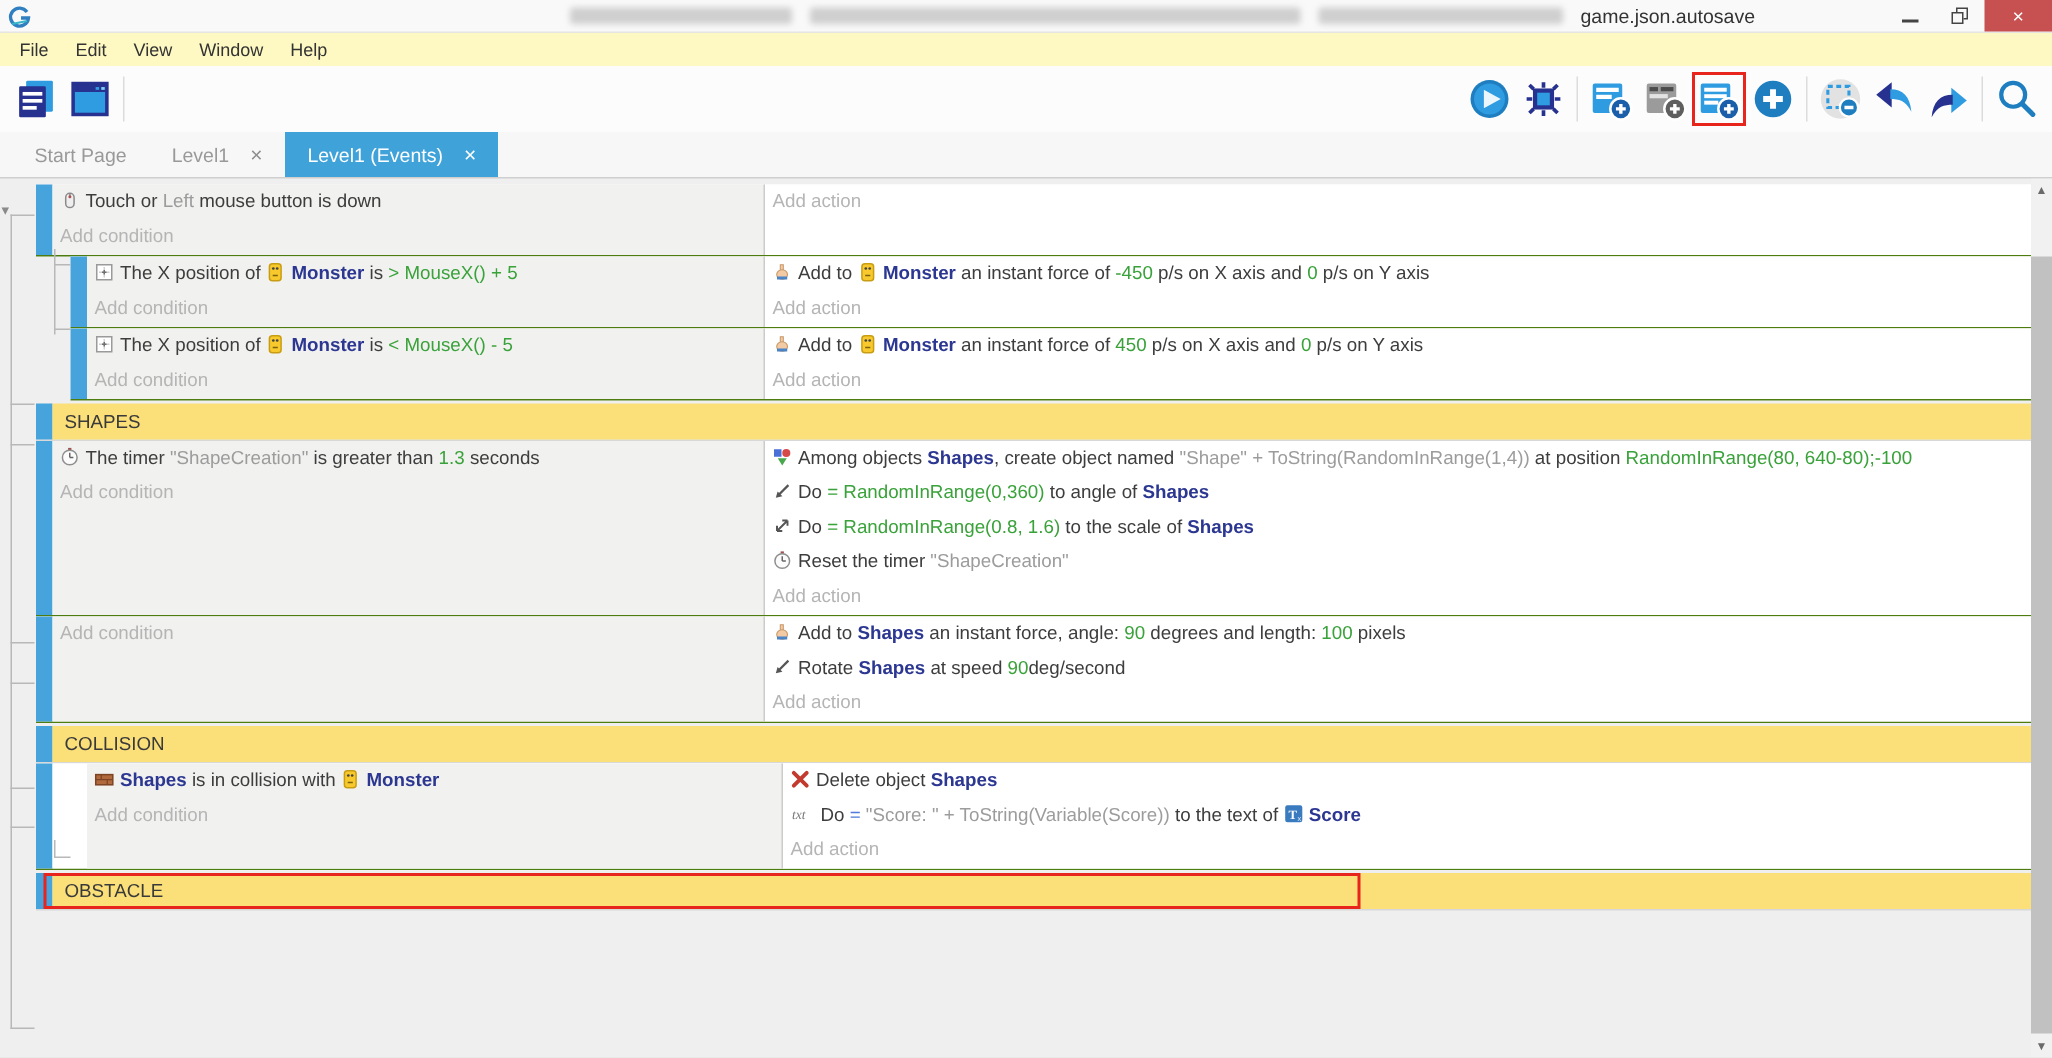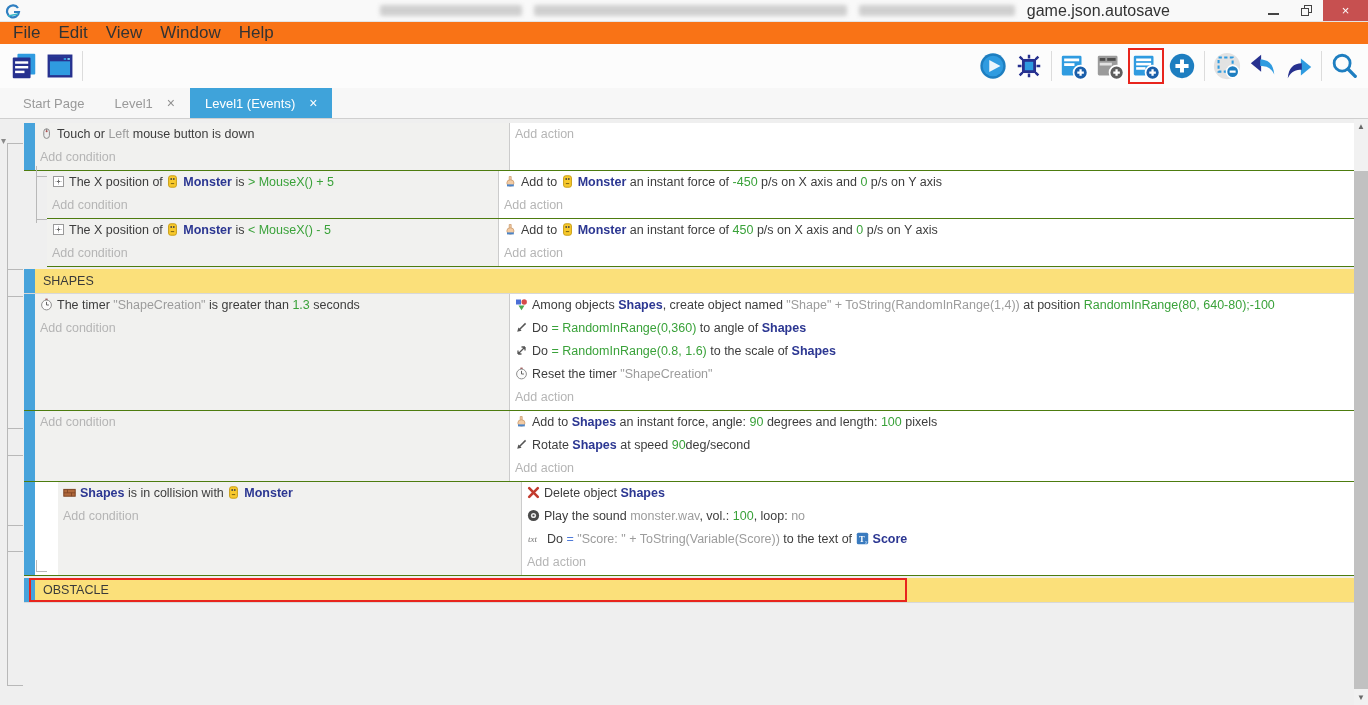--- a/index.html
+++ b/index.html
@@ -4,52 +4,52 @@
 <style>
   html,body{margin:0;padding:0;background:#dcdcdc;font-family:"Liberation Sans",sans-serif;}
   .window{width:1368px;height:705px;background:#fff;position:relative;overflow:hidden;font-family:"Liberation Sans",sans-serif;}
 
   
   .titlebar{height:22px;background:#f9f9f9;border-bottom:1px solid #e4e4e4;position:relative;display:flex;align-items:center;box-sizing:border-box;}
   .logo{margin-left:5px;display:flex;align-items:center;}
   .title-cluster{position:absolute;left:380px;width:790px;top:0;height:100%;display:flex;align-items:center;justify-content:flex-end;gap:12px;}
   .redact{height:11px;background:#bdbdbd;border-radius:2px;filter:blur(2px);opacity:.7;}
   .r1{width:150px}.r2{width:330px}.r3{width:165px}
-  .title-text{font-size:16px;color:#333;}
+  .title-text{font-size:13px;color:#333;}
   .win-controls{position:absolute;right:0;top:0;height:21px;display:flex;}
   .wc{width:33px;height:21px;display:flex;align-items:center;justify-content:center;cursor:default;}
   .minbar{width:11px;height:2px;background:#444;margin-top:7px;}
   .rest-outer{position:relative;width:11px;height:11px;}
   .rest-outer i{position:absolute;box-sizing:border-box;border:1.5px solid #444;width:8px;height:8px;background:#f9f9f9;}
   .rest-outer i.b{left:0;top:3px}.rest-outer i.f{left:3px;top:0;background:transparent;}
   .wc.close{width:45px;background:#c75050;color:#fff;font-size:13px;}
 
   
-  .menubar{height:22px;background:#f97316;display:flex;align-items:center;padding-left:4px;font-size:17px;color:#333;}
+  .menubar{height:22px;background:#fef9c3;display:flex;align-items:center;padding-left:4px;font-size:12px;color:#333;}
   .menu-item{padding:0 9px;line-height:22px;}
 
   
   .toolbar{height:44px;display:flex;align-items:center;padding:0 6px;background:#fcfcfc;}
   .tbtn{width:36px;height:36px;display:flex;align-items:center;justify-content:center;flex:none;}
   .tbtn svg{width:30px;height:30px;}
   .tsep{width:1px;height:30px;background:#dcdcdc;margin:0 4px;flex:none;}
   .spacer{flex:1;}
   .annotated-btn{outline:2px solid #e8251d;outline-offset:-2px;}
 
   
   .tabbar{height:30px;background:#f7f7f7;display:flex;align-items:stretch;padding-left:8px;font-size:13px;}
   .tab{display:flex;align-items:center;gap:14px;padding:0 15px;color:#999;}
   .tab.active{background:#3fa3da;color:#fff;}
   .tab .x{font-size:14px;color:#8f8f8f;}
   .tab.active .x{color:#fff;}
 
   
   .events{position:relative;height:587px;background:#efefef;padding:4px 14px 0 24px;box-sizing:border-box;border-top:1px solid #cfcfcf;overflow:hidden;}
   .evt{display:flex;background:#fff;border-bottom:1px solid #4d7c0f;position:relative;}
-  .evt.lvl1{margin-left:23px;flex-direction:column;}
+  .evt.lvl1{margin-left:23px;}
   .bar{width:11px;background:#47a3db;flex:none;}
   .cells{display:flex;flex:1;min-width:0;}
   .cond{background:#f1f1ef;border-right:1px solid #ccc;padding:1px 0 2px;box-sizing:border-box;flex:none;}
   .c475{width:475px}.c452{width:452px}.c464{width:464px}
   .act{flex:1;background:#fff;padding:1px 0 2px;min-width:0;}
   .line{line-height:21px;font-size:12.5px;color:#3d3d3d;padding-left:5px;}
   .ph{color:#b5b5b5;}
   .fbody{flex:1;display:flex;flex-direction:column;background:#fff;min-width:0;}
   .cells.nested{margin-left:12px;flex:1;padding-left:11px;}
   .grp-row{display:flex;margin-top:2px;position:relative;border-bottom:1px solid #d8d8d8;}
@@ -368,45 +368,44 @@
                     <path d="M3 10.4 h6.8" stroke="#4a84c8" stroke-width="2"></path>
                   </svg></span><span class="sg-t">Add to </span><span class="sg-obj">Shapes</span><span class="sg-t"> an instant force, angle: </span><span class="sg-expr">90</span><span class="sg-t"> degrees and length: </span><span class="sg-expr">100</span><span class="sg-t"> pixels</span></div>
               <div class="line"><span class="ic"><svg viewBox="0 0 13 13">
                     <line x1="10.6" y1="2.4" x2="4.2" y2="8.8" stroke="#555" stroke-width="1.5"></line>
                     <path d="M2.2 10.8 L3.4 6.6 L6.6 9.8 Z" fill="#555"></path>
                   </svg></span><span class="sg-t">Rotate </span><span class="sg-obj">Shapes</span><span class="sg-t"> at speed </span><span class="sg-expr">90</span><span class="sg-t">deg/second</span></div>
               <div class="line ph">Add action</div>
             </div>
           </div>
         </div>
+        <div class="grp-row">
+          <div class="bar"></div>
+          <div class="glabel">COLLISION</div>
+        </div>
         <div class="evt">
           <div class="bar"></div>
           <div class="fbody">
             <div class="cells nested">
               <div class="cond c464">
                 <div class="line"><span class="ic"><svg viewBox="0 0 13 13">
                       <rect x="0.8" y="3.4" width="11.4" height="6.8" fill="#b0693c" stroke="#7d4322"></rect>
                       <path d="M0.8 6.8 h11.4 M4.5 3.4 v3.4 M8.5 6.8 v3.4" stroke="#7d4322" stroke-width="0.8" fill="none"></path>
                     </svg></span><span class="sg-obj">Shapes</span><span class="sg-t"> is in collision with </span><span class="ic"><svg viewBox="0 0 13 13">
                       <rect x="2.6" y="0.8" width="7.8" height="11.4" rx="2" fill="#f8c92c" stroke="#c89d14"></rect>
                       <circle cx="5.2" cy="4" r="0.9" fill="#444"></circle>
                       <circle cx="7.8" cy="4" r="0.9" fill="#444"></circle>
                       <path d="M4.8 8.6 h3.4" stroke="#7a6210"></path>
                     </svg></span><span class="sg-obj">Monster</span></div>
                 <div class="line ph">Add condition</div>
               </div>
               <div class="act">
                 <div class="line"><span class="ic"><svg viewBox="0 0 13 13">
                       <path d="M2.2 2.2 L10.8 10.8 M10.8 2.2 L2.2 10.8" stroke="#c23b2e" stroke-width="2.6" stroke-linecap="round"></path>
                     </svg></span><span class="sg-t">Delete object </span><span class="sg-obj">Shapes</span></div>
-                <div class="line"><span class="ic"><svg viewBox="0 0 13 13">
-                      <circle cx="6.5" cy="6.5" r="5.6" fill="#4a4a4a"></circle>
-                      <circle cx="6.5" cy="6.5" r="2.6" fill="#e8e8e8"></circle>
-                      <circle cx="6.5" cy="6.5" r="1.1" fill="#4a4a4a"></circle>
-                    </svg></span><span class="sg-t">Play the sound </span><span class="sg-param">monster.wav</span><span class="sg-t">, vol.: </span><span class="sg-expr">100</span><span class="sg-t">, loop: </span><span class="sg-param">no</span></div>
                 <div class="line"><span class="ic"><svg viewBox="0 0 16 13">
                       <text x="1" y="10" font-size="9" font-style="italic" fill="#777" font-family="Liberation Serif,serif">txt</text>
                     </svg></span><span class="sg-t">Do </span><span class="sg-op">= </span><span class="sg-param">"Score: " + ToString(Variable(Score))</span><span class="sg-t"> to the text of </span><span class="ic"><svg viewBox="0 0 13 13">
                       <rect x="0.8" y="0.8" width="11.4" height="11.4" rx="1.5" fill="#3a7bbf"></rect>
                       <text x="5.8" y="9.8" font-size="8.5" fill="#fff" text-anchor="middle" font-family="Liberation Serif,serif" font-weight="bold">T</text>
                       <text x="10.3" y="11.6" font-size="5" fill="#cfe4f7" text-anchor="middle">x</text>
                     </svg></span><span class="sg-obj">Score</span></div>
                 <div class="line ph">Add action</div>
               </div>
             </div>

